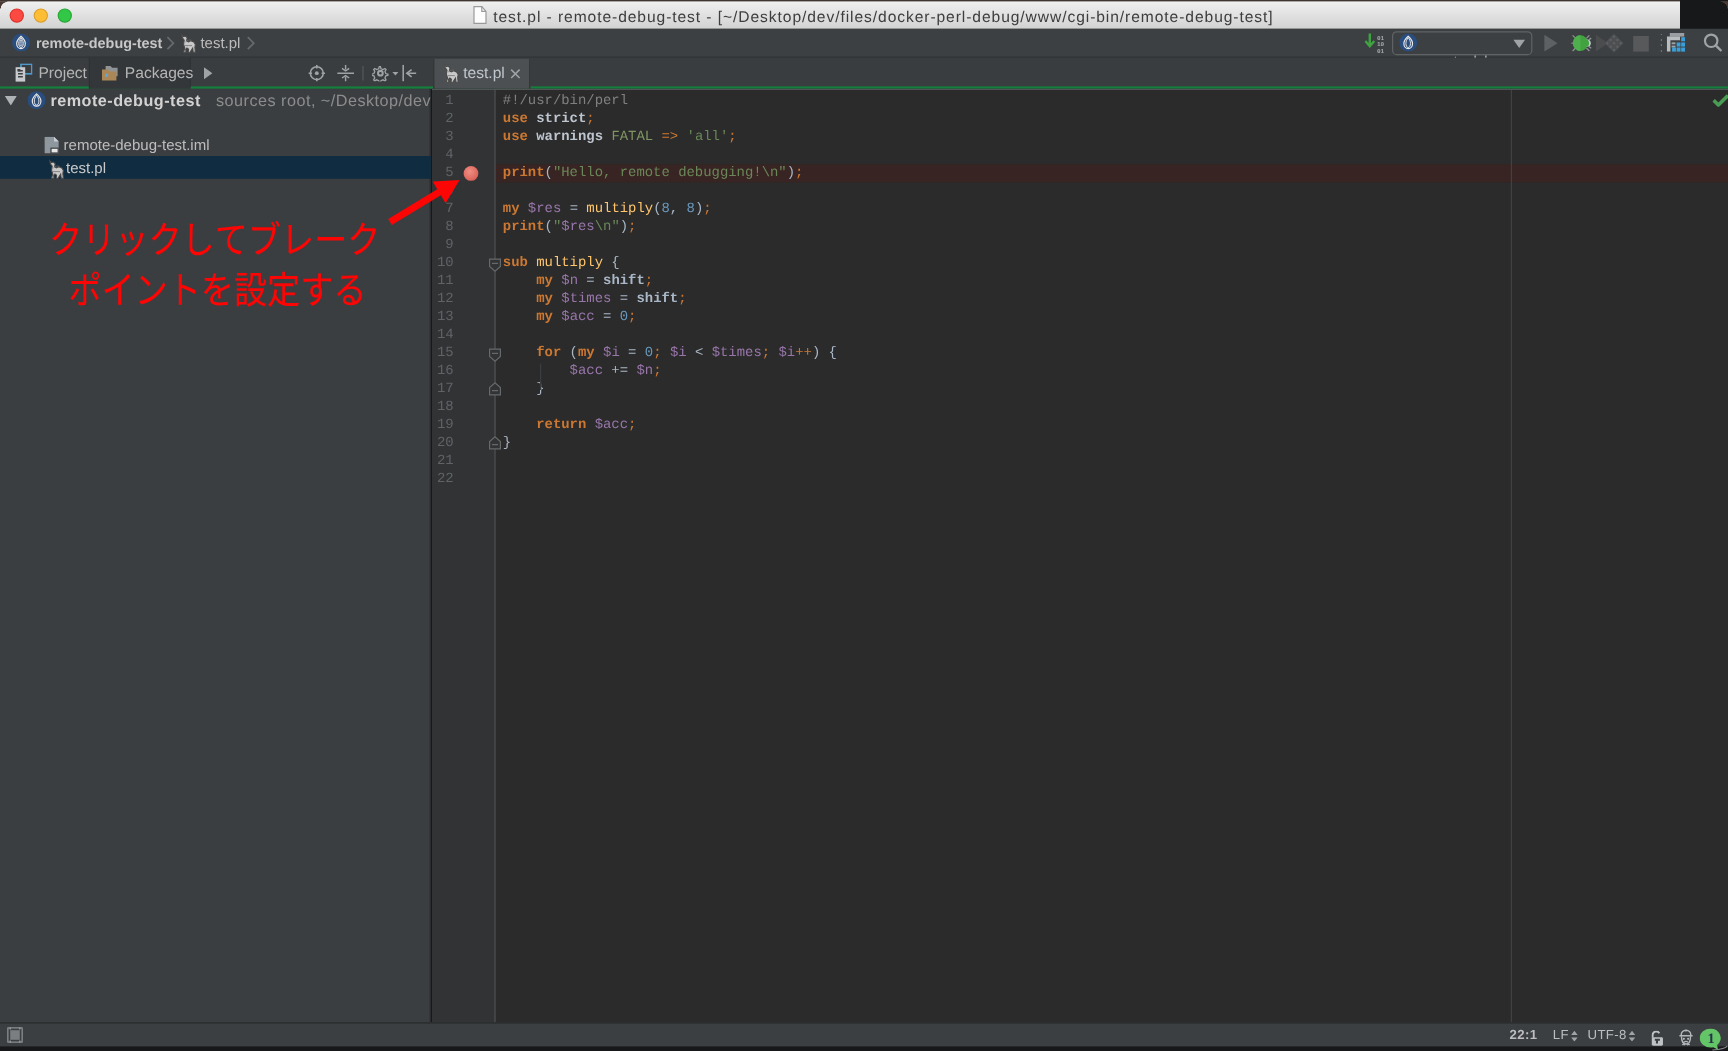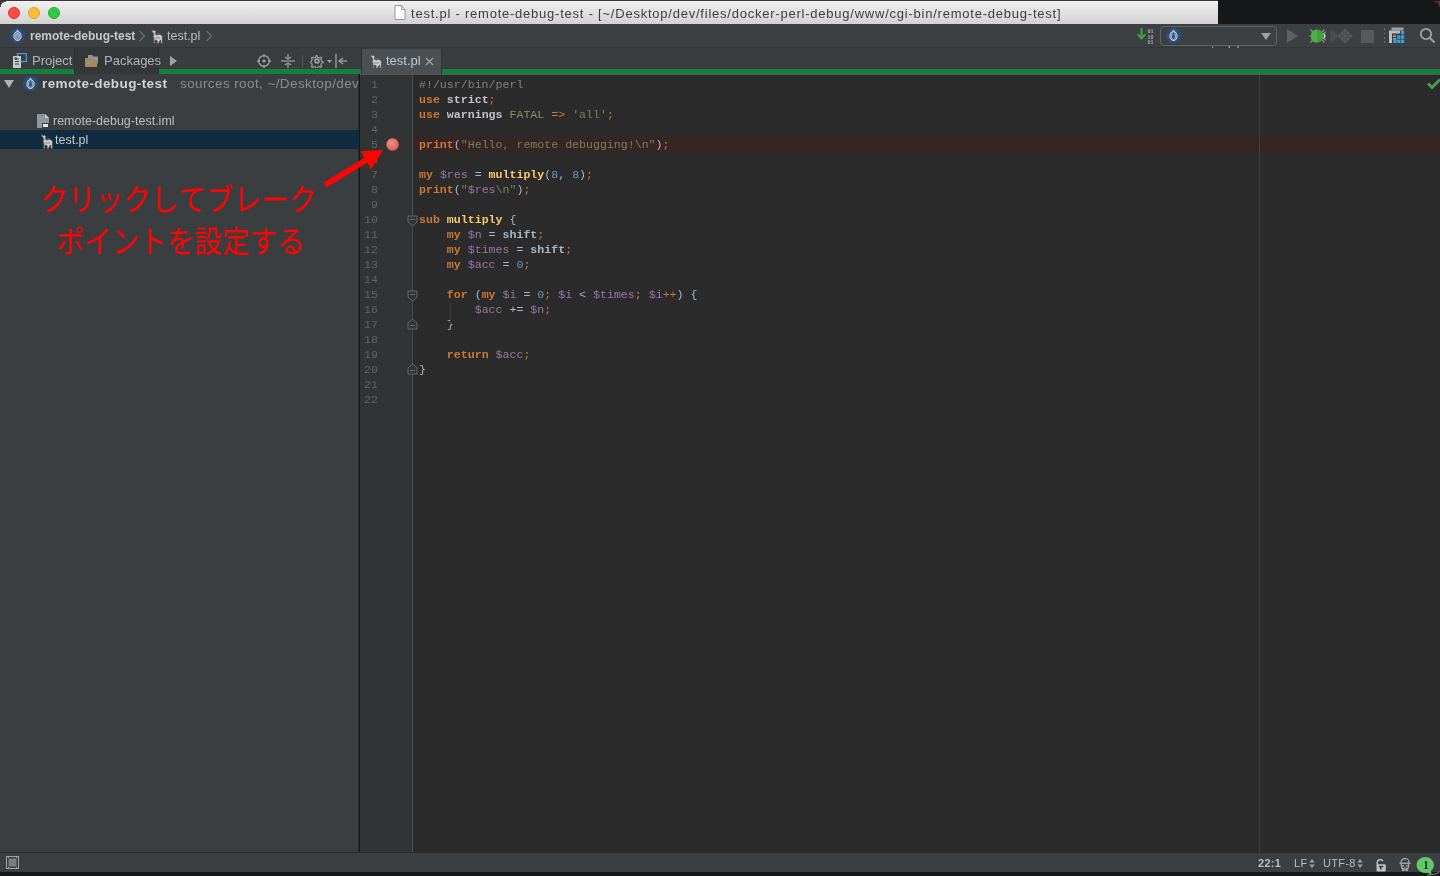--- a/index.html
+++ b/index.html
@@ -1,34 +1,34 @@
 <!DOCTYPE html>
 <html><head><meta charset="utf-8"><style>
 *{margin:0;padding:0;box-sizing:border-box}
 html,body{width:1440px;height:876px;overflow:hidden;background:#17181a}
 body{font-family:"Liberation Sans",sans-serif;position:relative}
 .abs{position:absolute}
-#titlebar{position:absolute;left:0;top:0;width:1218px;height:23px;background:linear-gradient(#f0f0f0,#d2d2d2);border-top:1px solid #413531;border-bottom:1px solid #a6a6a6;box-sizing:content-box}
+#titlebar{position:absolute;left:0;top:0;width:1400px;height:23px;background:linear-gradient(#f0f0f0,#d2d2d2);border-top:1px solid #413531;border-bottom:1px solid #a6a6a6;box-sizing:content-box}
 .tl{position:absolute;top:6px;width:12px;height:12px;border-radius:50%}
 #ttext{position:absolute;top:5px;left:411px;font-size:13px;color:#3e3e3e;letter-spacing:0.77px;white-space:nowrap}
 #navbar{position:absolute;left:0;top:24px;width:1440px;height:24px;background:#3d4042;border-bottom:1px solid #333639;box-sizing:border-box}
-#toolrow{position:absolute;left:0;top:48px;width:1440px;height:26px;background:#3a3d3f;border-bottom:5px solid #15803d}
+#toolrow{position:absolute;left:0;top:48px;width:1440px;height:26px;background:#3a3d3f;border-bottom:2px solid #15803d}
 #leftpanel{position:absolute;left:0;top:74px;width:359px;height:778px;background:#3b3e40;border-right:1px solid #2a2b2d}
 #editor{position:absolute;left:360px;top:74px;width:1080px;height:778px;background:#2b2b2b}
 #gutter{position:absolute;left:0;top:0;width:53px;height:778px;background:#313335;border-right:1px solid #4e5052}
 #statusbar{position:absolute;left:0;top:852px;width:1440px;height:20px;background:#3c3f41;border-top:1px solid #2a2b2d}
 .crumb{font-size:13px;color:#bbbbbb}
 .ln{position:absolute;left:0;width:18px;text-align:right;color:#606366;font-family:"Liberation Mono",monospace;font-size:11.6px;line-height:15px}
 .cl{position:absolute;left:59px;font-family:"Liberation Mono",monospace;font-size:11.6px;line-height:15px;white-space:pre;color:#a9b7c6}
 .k{color:#cc7832;font-weight:bold}
 .o{color:#cc7832}
 .s{color:#6a8759}
 .v{color:#9876aa}
 .n{color:#6897bb}
-.f{color:#ffc66d;font-weight:bold}
+.f{color:#ffc66d;font-weight:normal}
 .bi{color:#bdc5ce;font-weight:bold;}
 .bw{color:#a9b7c6;font-weight:bold}
 .g{color:#808080}
 .fa{color:#7f9563}
 .row5{position:absolute;left:0;top:63px;width:1080px;height:15px;background:#382422}
 .trow{position:absolute;left:0;width:359px;height:19px;font-size:12.5px;color:#bdbdbd}
 .trow .lbl{position:absolute;top:2px}
 #seltree{position:absolute;left:0;top:56px;width:359px;height:19px;background:#0f2c41}
 .sb{font-size:11px;font-weight:bold;color:#bcbec0;letter-spacing:0.27px}
 </style></head>

